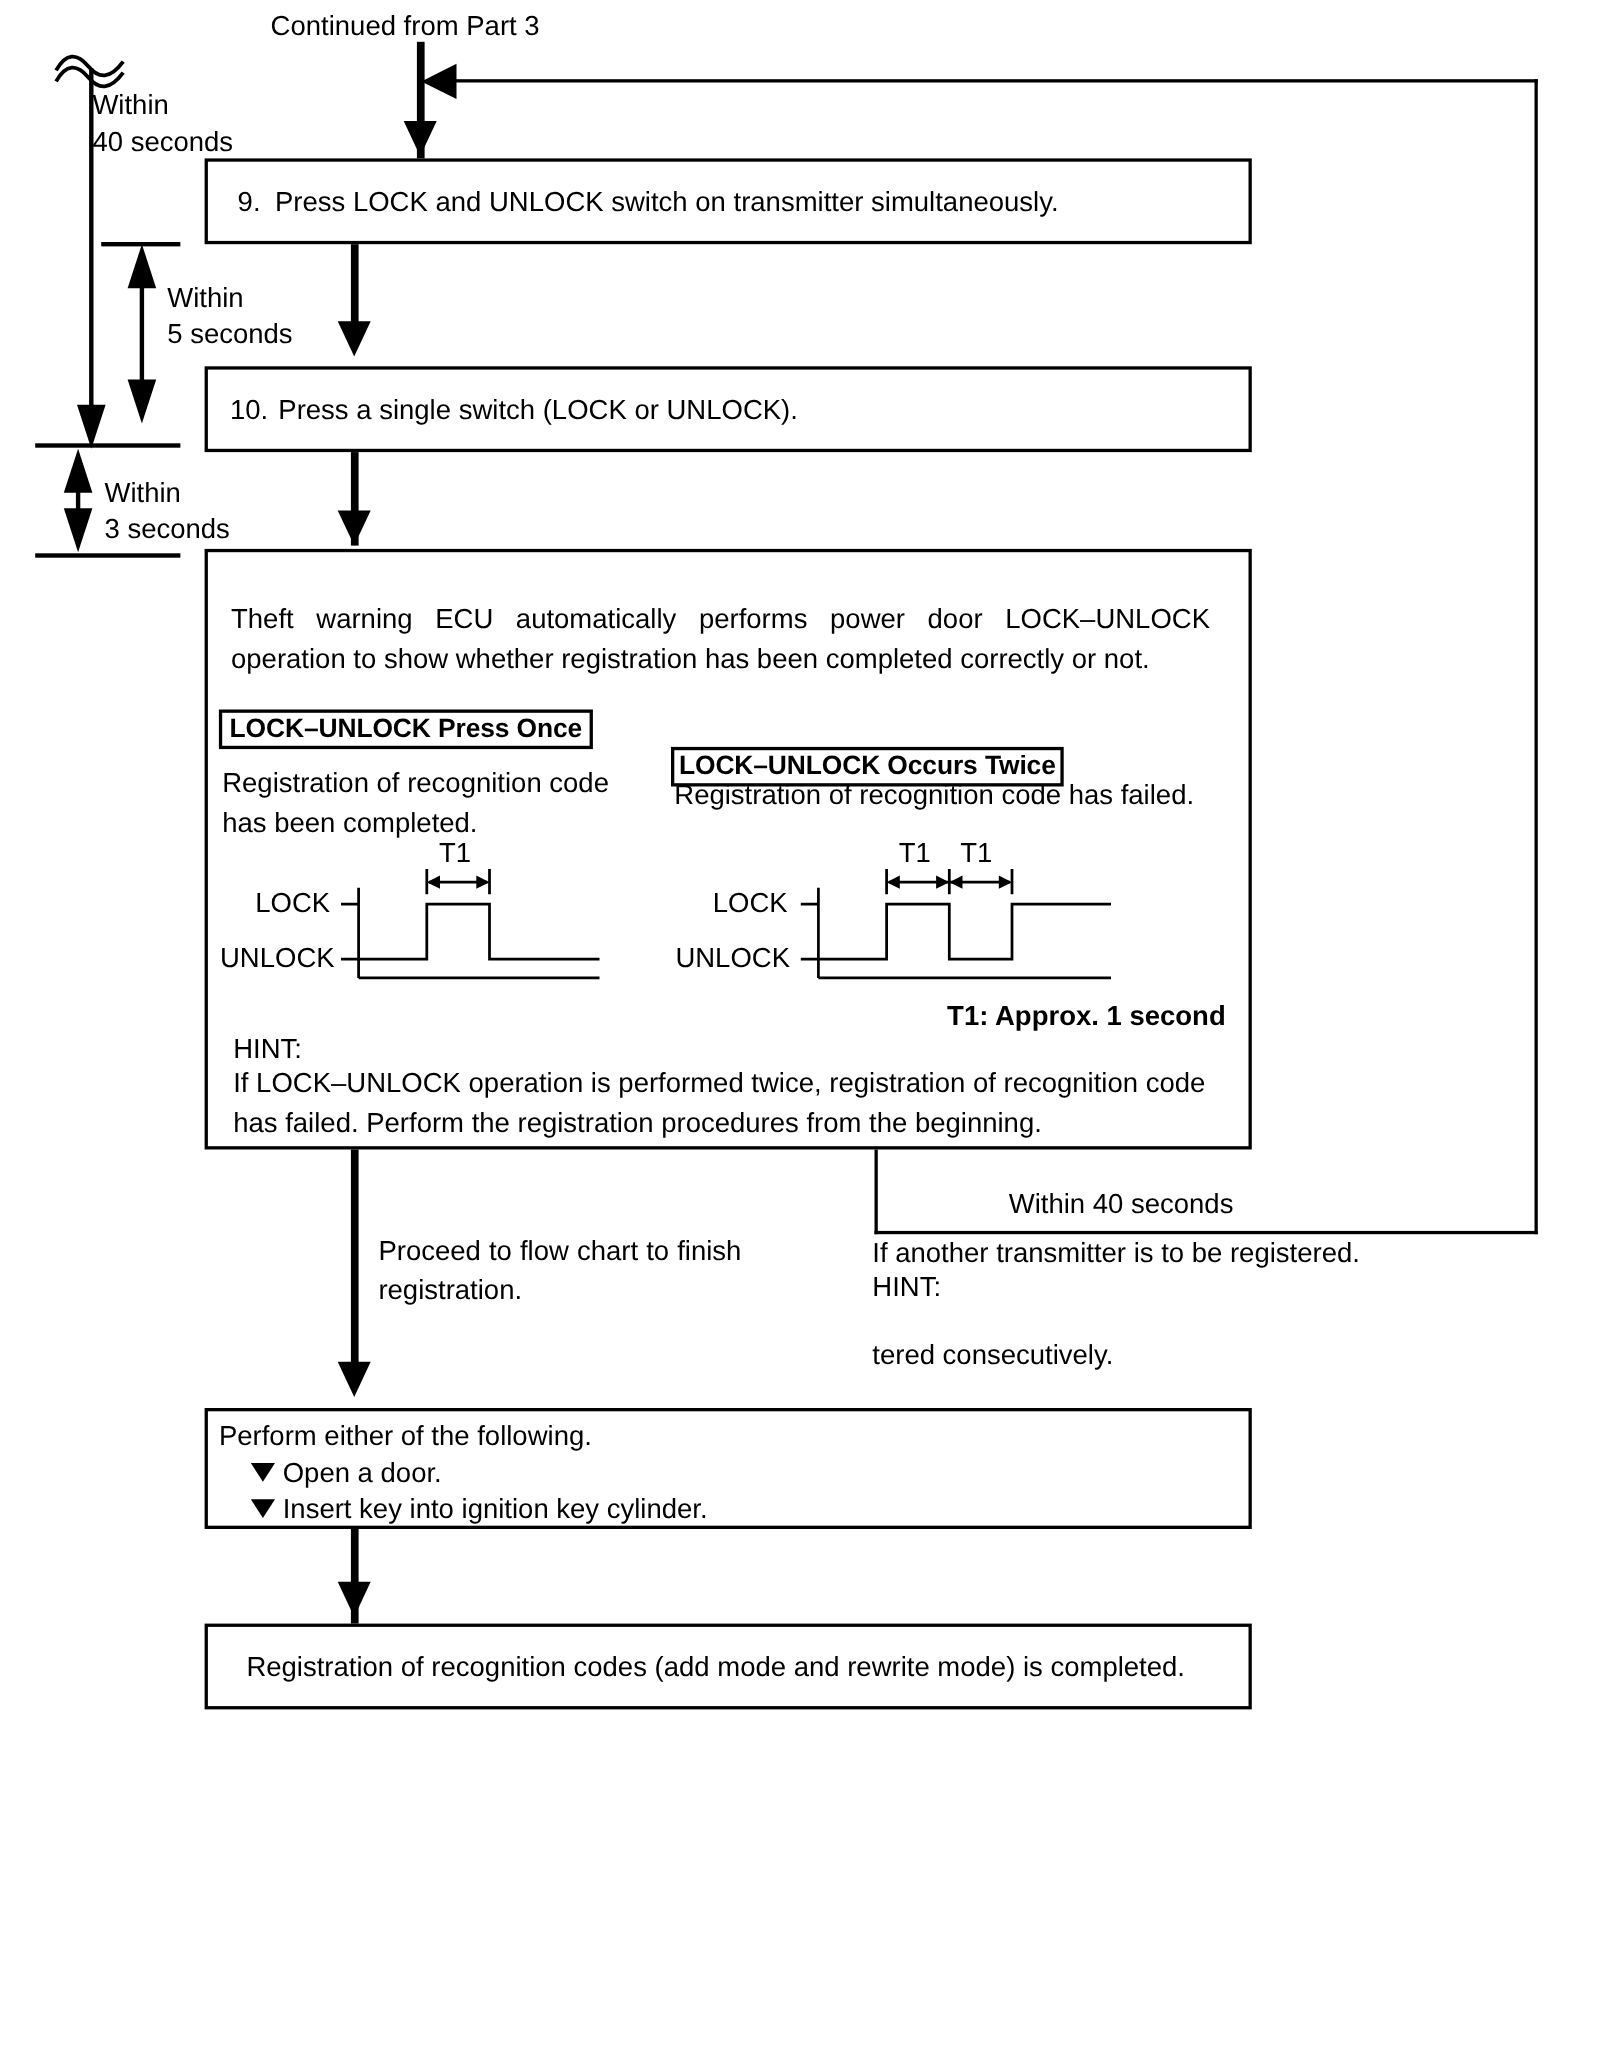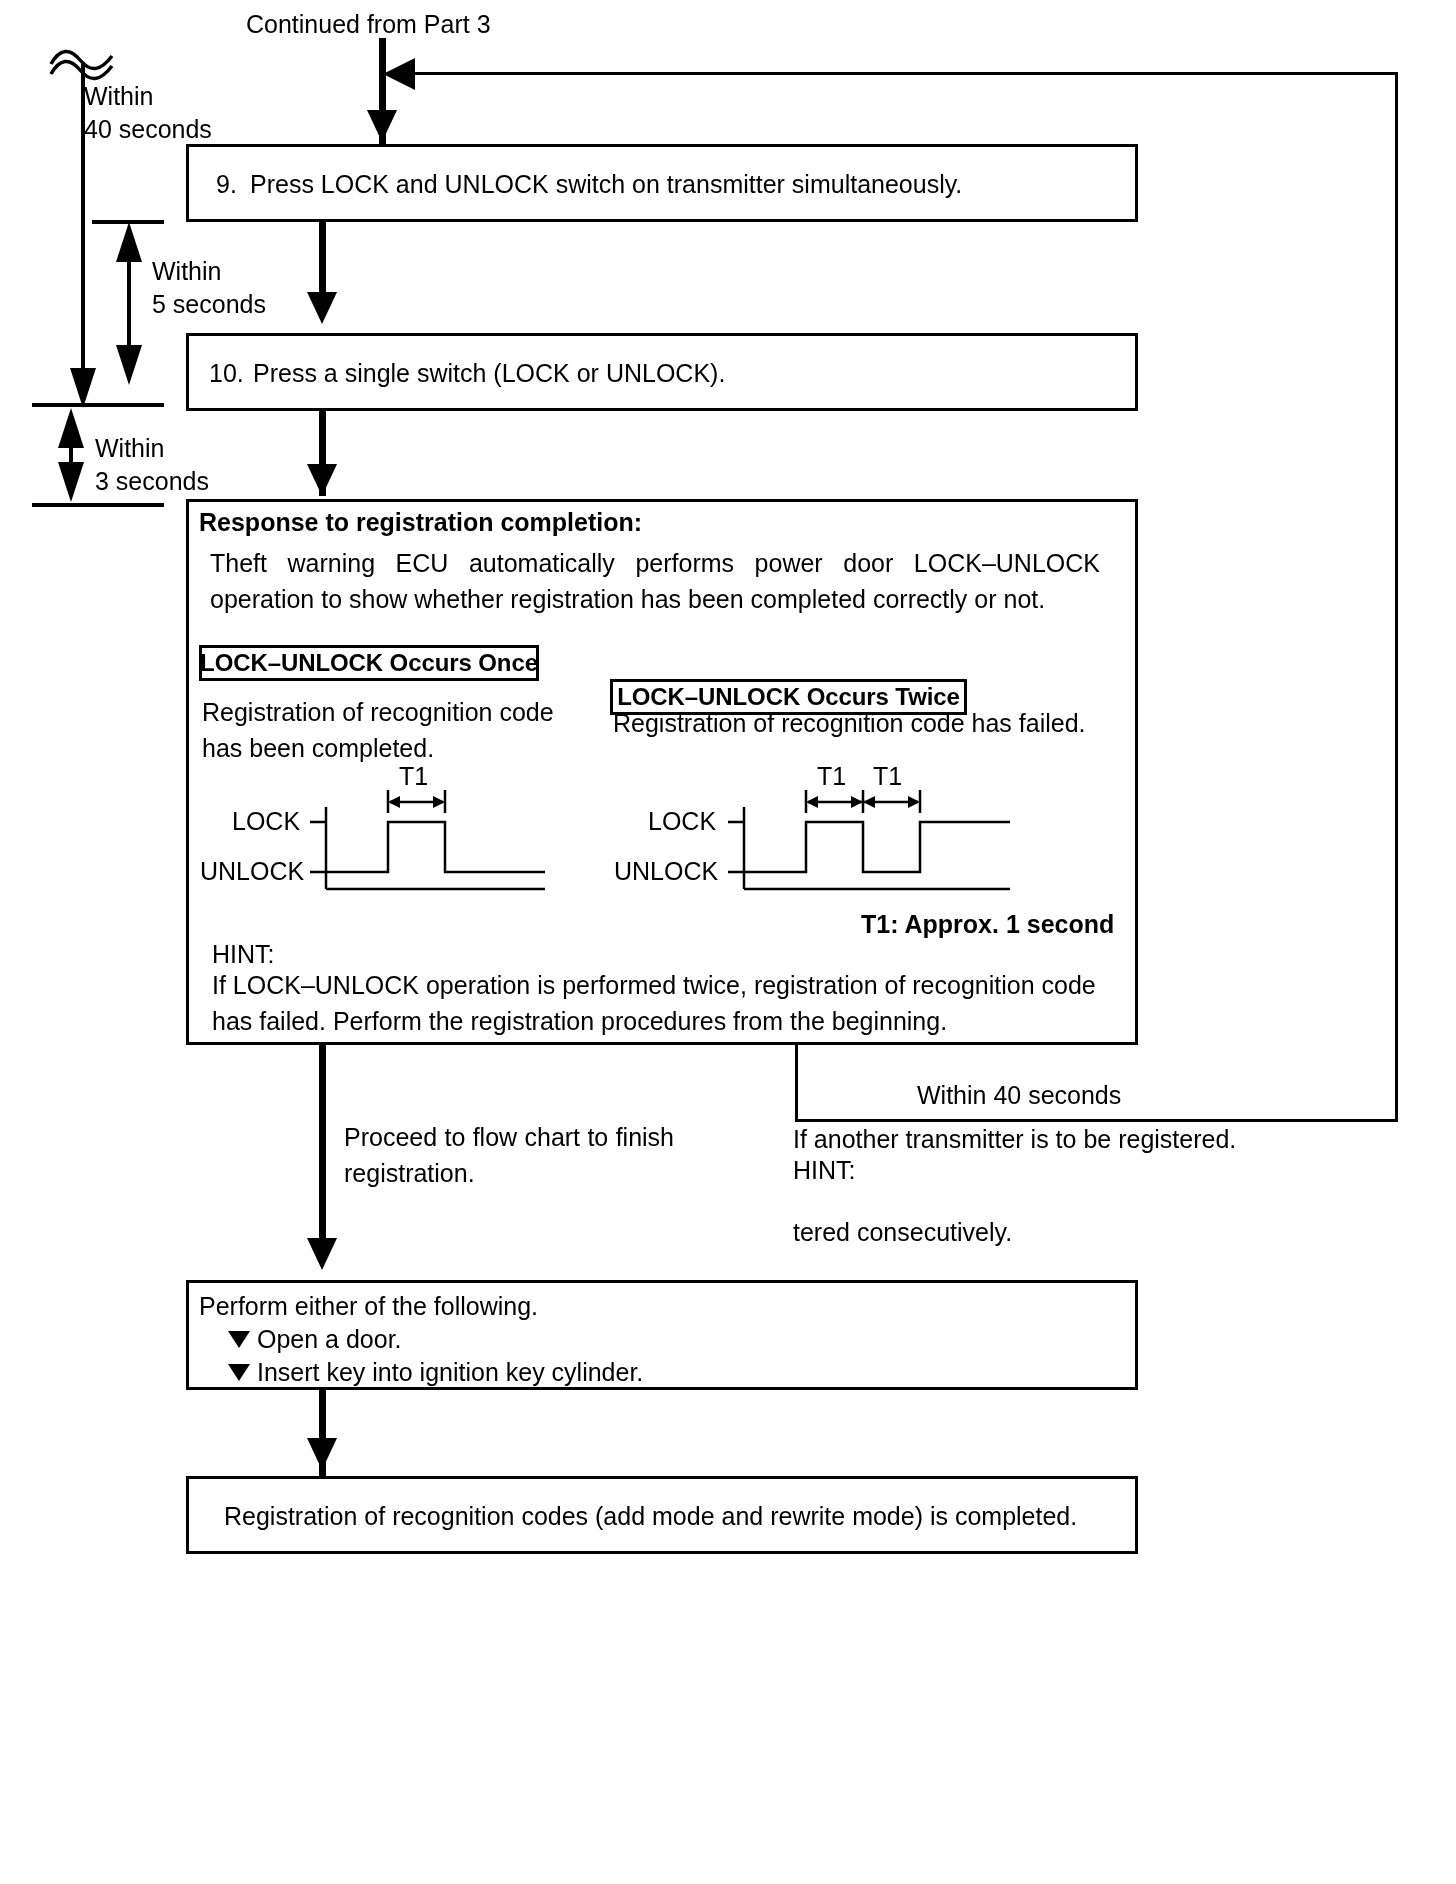--- a/index.html
+++ b/index.html
@@ -207,25 +207,24 @@
   <div class="pbox" style="left:186px; top:333px; width:952px; height:78px;">
   </div>
   <div class="pbox-label" style="left:209px; top:359px;">10.</div>
   <div class="pbox-label" style="left:253px; top:359px;">Press a single switch (LOCK or UNLOCK).</div>
 
   <div class="flow-shaft" style="left:319px; top:411px; height:85px;"></div>
   <div class="flow-head" style="left:307px; top:464px;"></div>
 
   <div id="response-panel" style="left:186px; top:499px; width:952px; height:546px;"></div>
 
-  <div class="panel-title" style="left:199px; top:508px;">Response to registration completion:</div>
 
   <div class="panel-para" style="left:210px; top:546px; width:890px;">Theft warning ECU automatically performs power door LOCK–UNLOCK operation to show whether registration has been completed correctly or not.</div>
 
-  <div class="tag-box" style="left:199px; top:645px; width:340px; height:36px;">LOCK–UNLOCK Occurs Once</div>
+  <div class="tag-box" style="left:199px; top:645px; width:340px; height:36px;">LOCK–UNLOCK Press Once</div>
   <div class="case-desc" style="left:202px; top:695px; width:375px;">Registration of recognition code has been completed.</div>
 
   <div class="tag-box" style="left:610px; top:645px; width:357px; height:36px;margin-top:34px;">LOCK–UNLOCK Occurs Twice</div>
   <div class="case-desc" style="left:613px; top:695px; width:480px;margin-top:11px;">Registration of recognition code has failed.</div>
 
   <div class="wf-axis-label" style="left:232px; top:807px;">LOCK</div>
   <div class="wf-axis-label" style="left:200px; top:857px;">UNLOCK</div>
   <div class="t1-tick" style="left:399px; top:762px;">T1</div>
 
   <svg class="abs" style="left:300px; top:785px;" width="250" height="115" viewBox="0 0 250 115">

